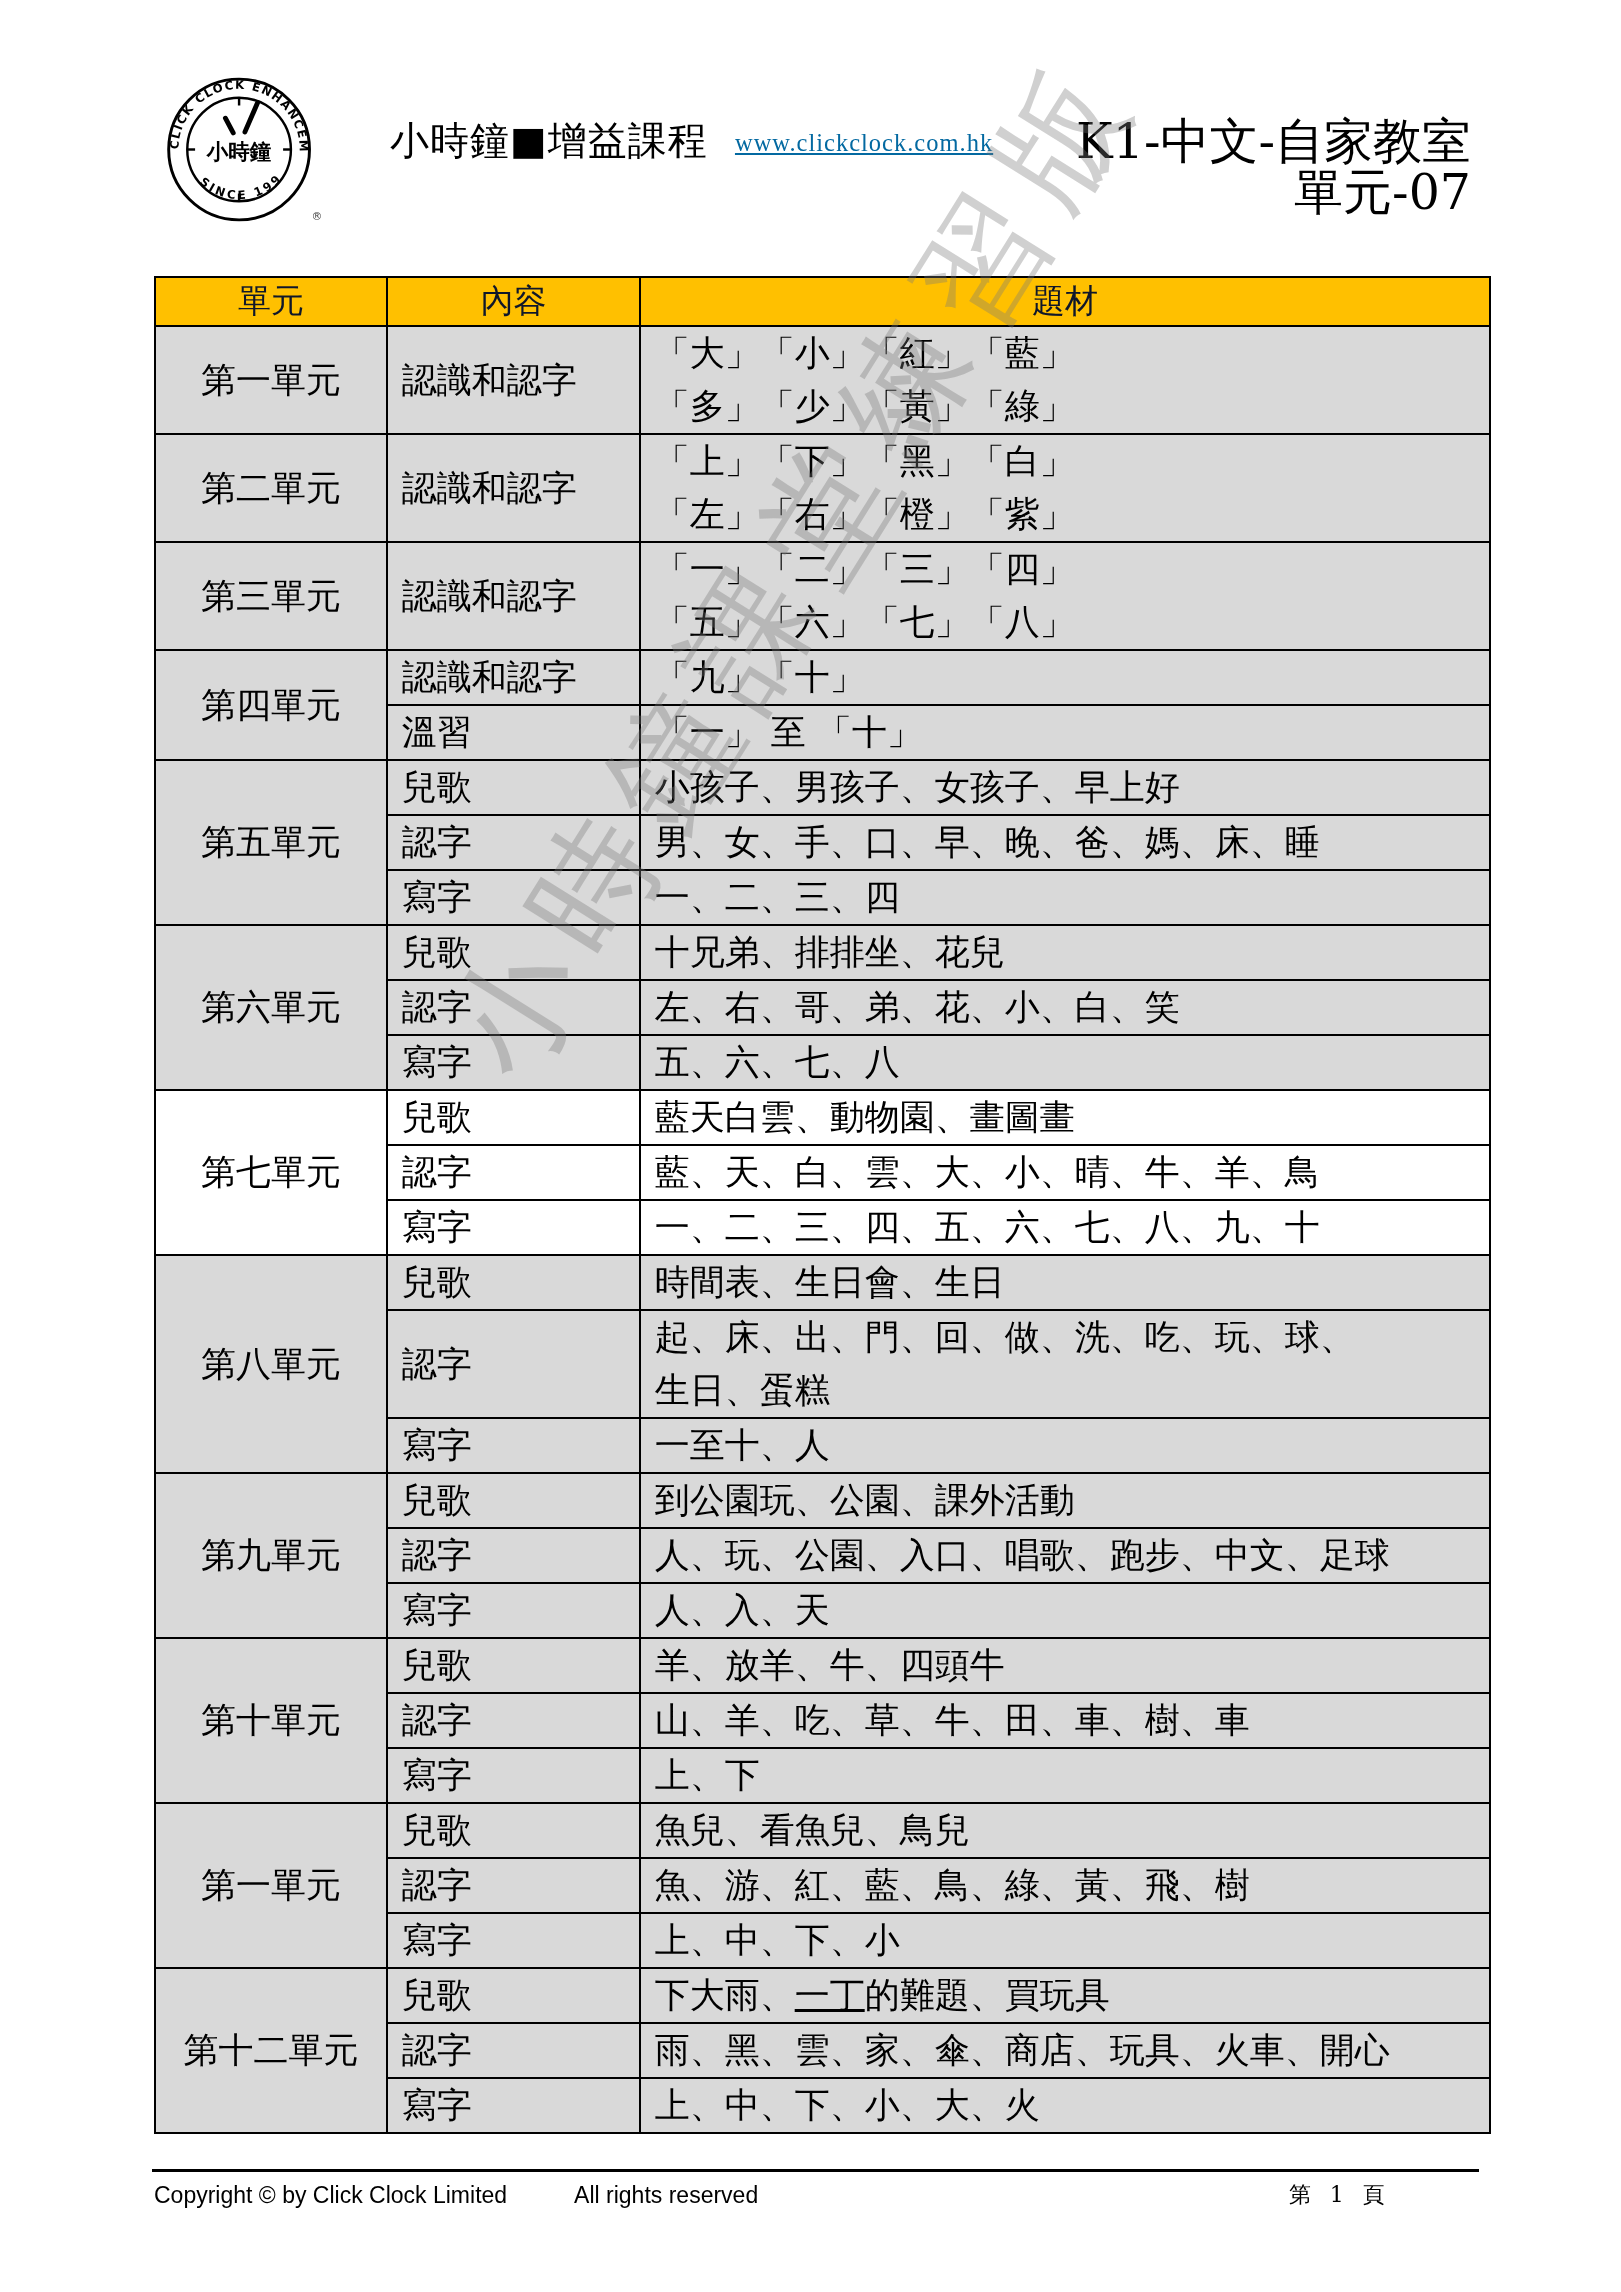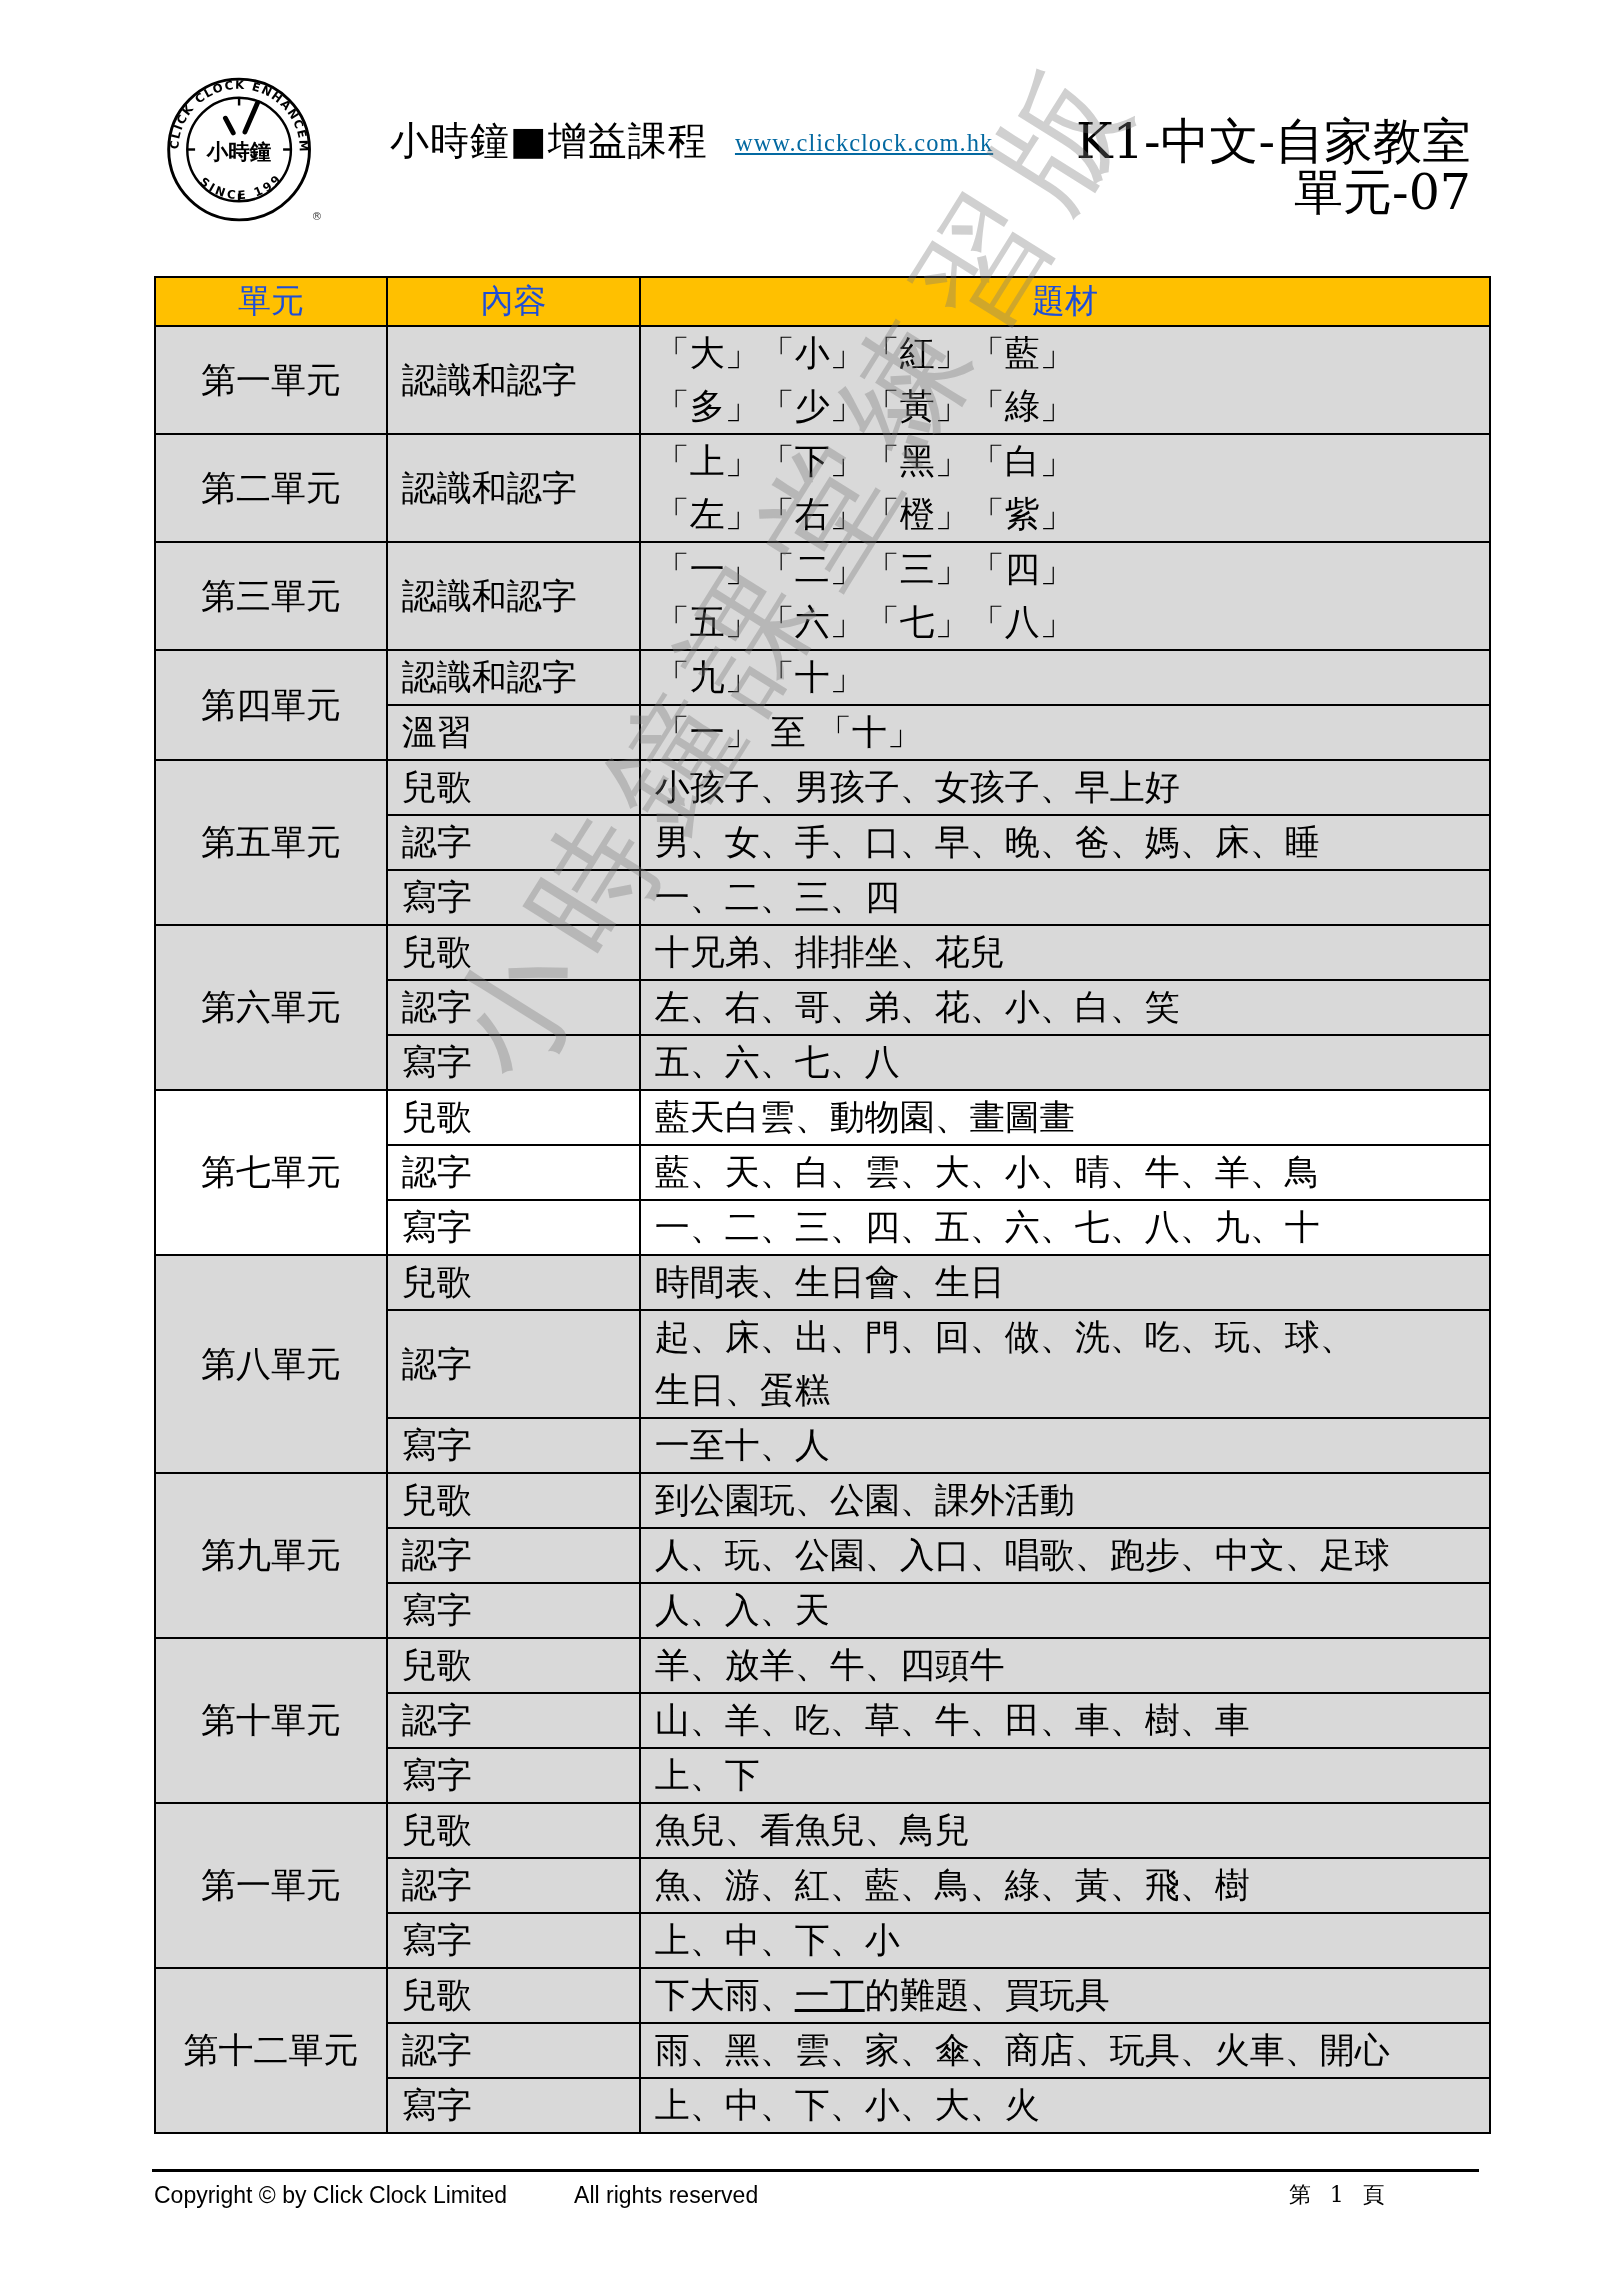--- a/index.html
+++ b/index.html
@@ -29,21 +29,21 @@
     font-size: 35px;
   }
   table.units col.c1 { width: 232px; }
   table.units col.c2 { width: 253px; }
   table.units col.c3 { width: 850px; }
   table.units th, table.units td {
     border: 2.9px solid #000; padding: 0 13.7px; vertical-align: middle;
     background: #d9d9d9; white-space: nowrap; overflow: hidden;
   }
   table.units th {
-    background: #ffc000; color: #1d4ed8; font-weight: normal; 
+    background: #ffc000; color: #0f172a; font-weight: normal; 
     height: 47px; font-size: 33px;
   }
   td.unit { text-align: center; padding: 0 3.9px; }
   td.content { padding-left: 15.7px; margin-left: 44px; }
   td.topic { padding-left: 15.7px; line-height: 53px; }
   tr.white td { background: #ffffff; }
   tr.r1 td { height: 48px; }
   tr.r2 td { height: 101px; }
 
   .watermark {

